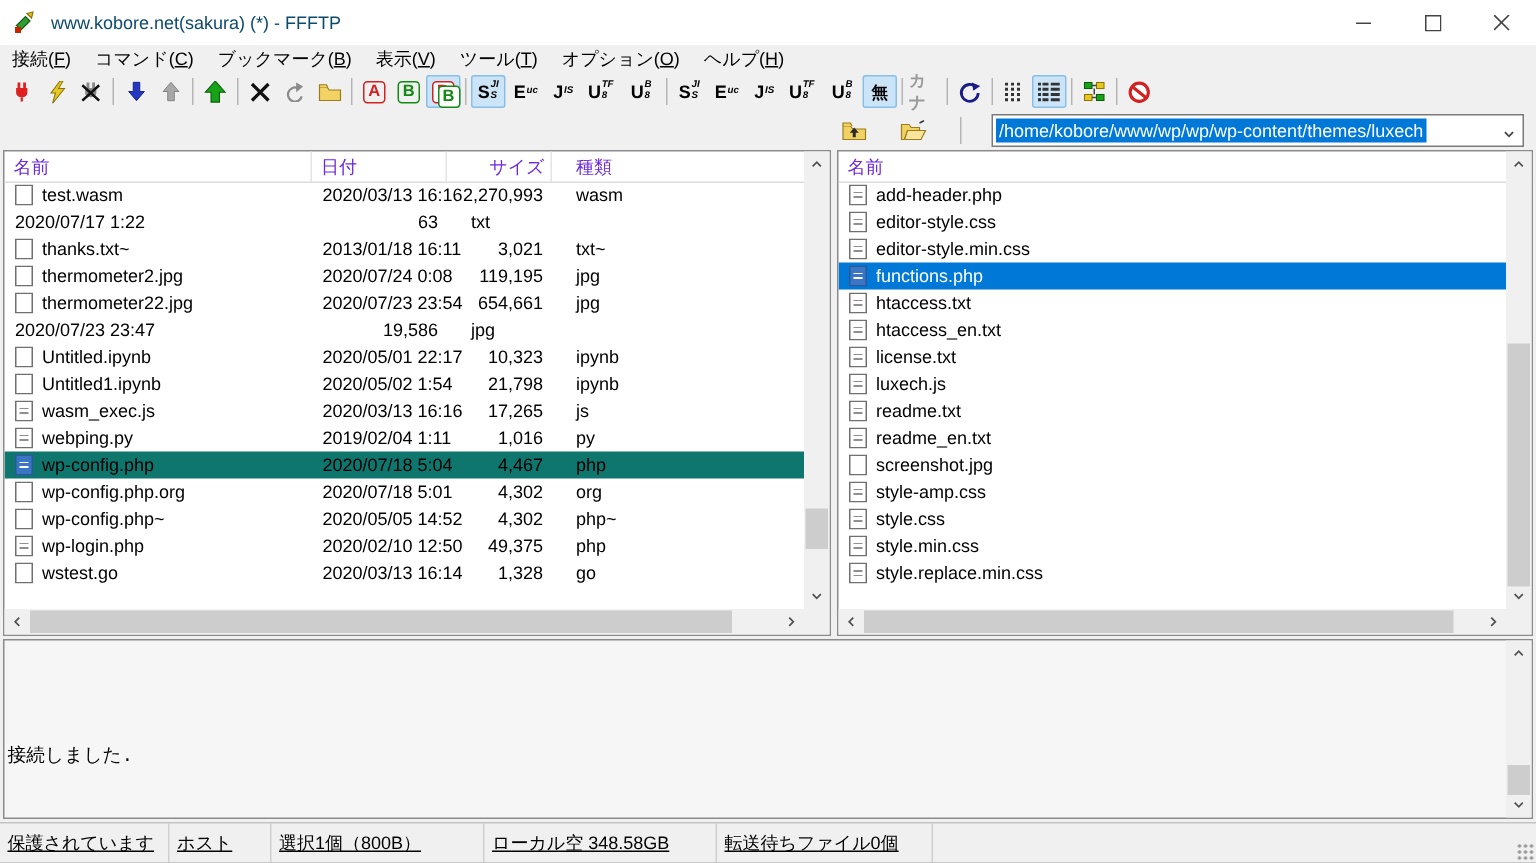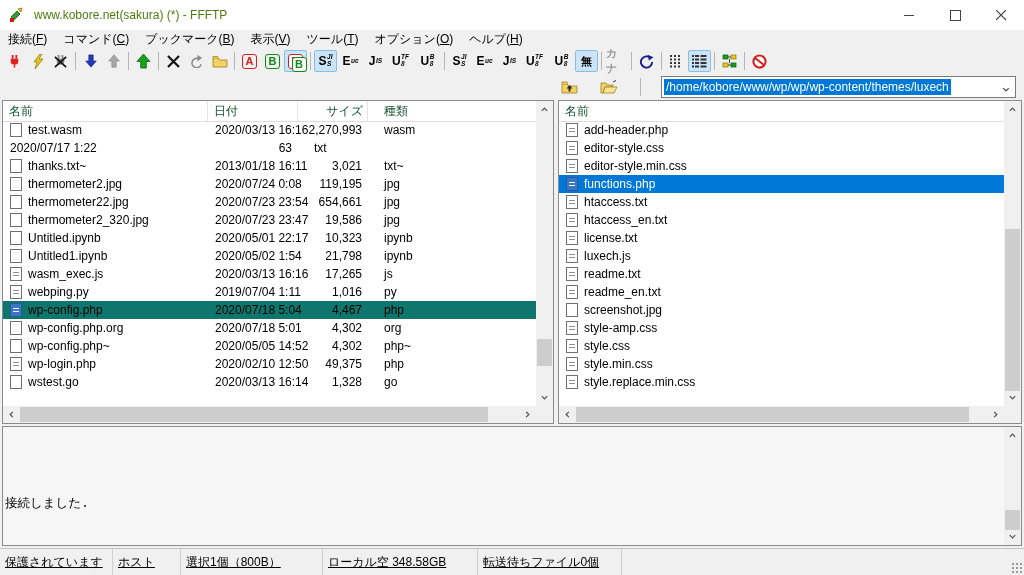--- a/index.html
+++ b/index.html
@@ -2,21 +2,21 @@
 <html><head>
 <meta charset="utf-8">
 <style>
   html,body{margin:0;padding:0;background:#d8d8d8;}
   #window{position:relative;width:1024px;height:575px;background:#f0f0f0;
     font-family:"Liberation Sans",sans-serif;font-size:12px;color:#000;
     outline:1px solid #6d6d6d;overflow:hidden;}
   
   .titlebar{position:absolute;left:0;top:0;width:100%;height:30px;background:#fff;display:flex;align-items:center;}
   .app-icon{margin-left:9px;width:18px;height:16px;flex:none;}
-  .title-text{margin-left:7px;font-size:12px;color:#4d7c0f;}
+  .title-text{margin-left:7px;font-size:12px;color:#0c4a6e;}
   .win-btns{position:absolute;right:0;top:0;height:30px;display:flex;}
   .win-btn{width:46px;height:30px;display:flex;align-items:center;justify-content:center;}
   
   .menubar{position:absolute;left:0;top:30px;width:100%;height:18px;background:#f0f0f0;display:flex;align-items:center;}
   .menu-item{padding:1px 8px;white-space:nowrap;}
   .menu-item .mnem{text-decoration:underline;}
   
   .toolbar{position:absolute;left:0;top:48px;width:100%;height:26px;background:#f0f0f0;display:flex;align-items:center;padding-left:3px;box-sizing:border-box;}
   .tb{width:23px;height:22px;display:flex;align-items:center;justify-content:center;border:1px solid transparent;border-radius:2px;flex:none;box-sizing:border-box;}
   .tb.active{background:#cce4f7;border-color:#88bfe8;}
@@ -33,21 +33,21 @@
   .pathrow.right{left:556px;width:468px;gap:16px;}
   .pbtn{width:23px;height:21px;display:flex;align-items:center;justify-content:center;flex:none;}
   .combo{height:20px;border:1px solid #7a7a7a;background:#fff;flex:1;display:flex;align-items:center;padding-left:2px;position:relative;margin-right:8px;}
   .combo .sel{background:#0078d7;color:#fff;padding:1px 2px;font-size:12px;white-space:nowrap;}
   .combo .chev{position:absolute;right:4px;top:6px;}
   .vsep-icons{width:1px;height:18px;background:#b5b5b5;margin:0 4px;}
   
   .pane{position:absolute;top:100px;height:324px;background:#fff;border:1px solid #8b8b8b;box-sizing:border-box;}
   .pane.local{left:2px;width:552px;}
   .pane.remote{left:558px;width:464px;}
-  .pane-header{height:20px;border-bottom:1px solid #dcdcdc;display:flex;align-items:center;color:#14532d;}
+  .pane-header{height:20px;border-bottom:1px solid #dcdcdc;display:flex;align-items:center;color:#6d28d9;}
   .hcell{height:100%;display:flex;align-items:center;border-right:1px solid #e4e4e4;box-sizing:border-box;padding-left:6px;}
   .hcell.r{justify-content:flex-end;padding-right:4px;}
   .rows{position:absolute;left:0;top:20px;right:17px;bottom:17px;overflow:hidden;}
   .row{height:18px;display:grid;align-items:center;font-size:12px;white-space:nowrap;}
   .pane.local .row{grid-template-columns:205px 90px 70px 1fr;}
   .pane.remote .row{grid-template-columns:1fr;}
   .cell-name{display:flex;align-items:flex-end;padding-left:7px;overflow:hidden;}
   .cell-date{padding-left:7px;}
   .cell-size{text-align:right;padding-right:6px;}
   .cell-type{padding-left:16px;}
@@ -463,24 +463,20 @@
           <span class="cell-name">
             <span class="ficon v-plain"></span>
             <span>thermometer22.jpg</span>
           </span>
           <span class="cell-date">2020/07/23 23:54</span>
           <span class="cell-size">654,661</span>
           <span class="cell-type">jpg</span>
         </div>
 
         <div class="row">
-          <span class="cell-name">
-            <span class="ficon v-plain"></span>
-            <span>thermometer2_320.jpg</span>
-          </span>
           <span class="cell-date">2020/07/23 23:47</span>
           <span class="cell-size">19,586</span>
           <span class="cell-type">jpg</span>
         </div>
 
         <div class="row">
           <span class="cell-name">
             <span class="ficon v-plain"></span>
             <span>Untitled.ipynb</span>
           </span>
@@ -507,21 +503,21 @@
           <span class="cell-date">2020/03/13 16:16</span>
           <span class="cell-size">17,265</span>
           <span class="cell-type">js</span>
         </div>
 
         <div class="row">
           <span class="cell-name">
             <span class="ficon v-lines"></span>
             <span>webping.py</span>
           </span>
-          <span class="cell-date">2019/07/04 1:11</span>
+          <span class="cell-date">2019/02/04 1:11</span>
           <span class="cell-size">1,016</span>
           <span class="cell-type">py</span>
         </div>
 
         <div class="row selected">
           <span class="cell-name">
             <span class="ficon v-blue"></span>
             <span>wp-config.php</span>
           </span>
           <span class="cell-date">2020/07/18 5:04</span>

